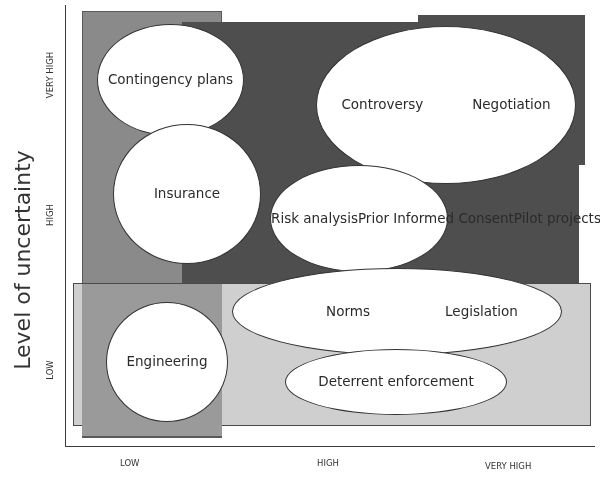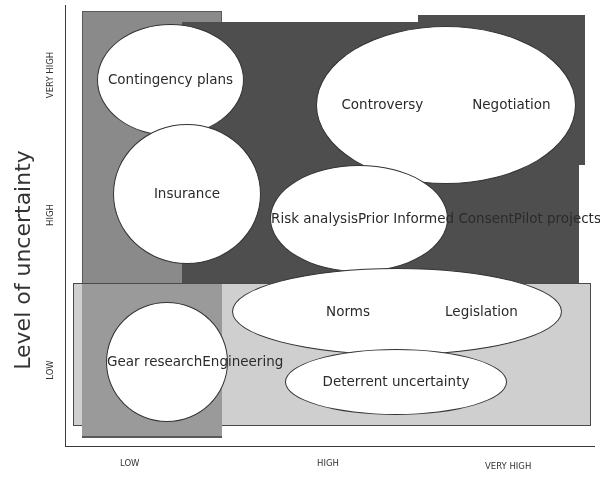--- a/index.html
+++ b/index.html
@@ -70,23 +70,22 @@
   <span class="label">Prior Informed Consent</span>
   <span class="label">Pilot projects</span>
 </div>
 
 <div class="ellipse" style="left:232px; top:268px; width:330px; height:87px; justify-content:space-evenly; padding:4px 0 4px 50px;gap:32px;">
   <span class="label">Norms</span>
   <span class="label">Legislation</span>
 </div>
 
 <div class="ellipse" style="left:285px; top:349px; width:222px; height:66px;">
-  <span class="label">Deterrent uncertainty</span>
+  <span class="label">Deterrent enforcement</span>
 </div>
 
 <div class="ellipse" style="left:106px; top:302px; width:122px; height:120px; justify-content:space-evenly; padding:14px 0;">
-  <span class="label">Gear research</span>
   <span class="label">Engineering</span>
 </div>
 
 <div class="xtick" style="left:120px; top:458px;">LOW</div>
 <div class="xtick" style="left:317px; top:458px;">HIGH</div>
 <div class="xtick" style="left:485px; top:461px;">VERY HIGH</div>
 
 </body></html>

